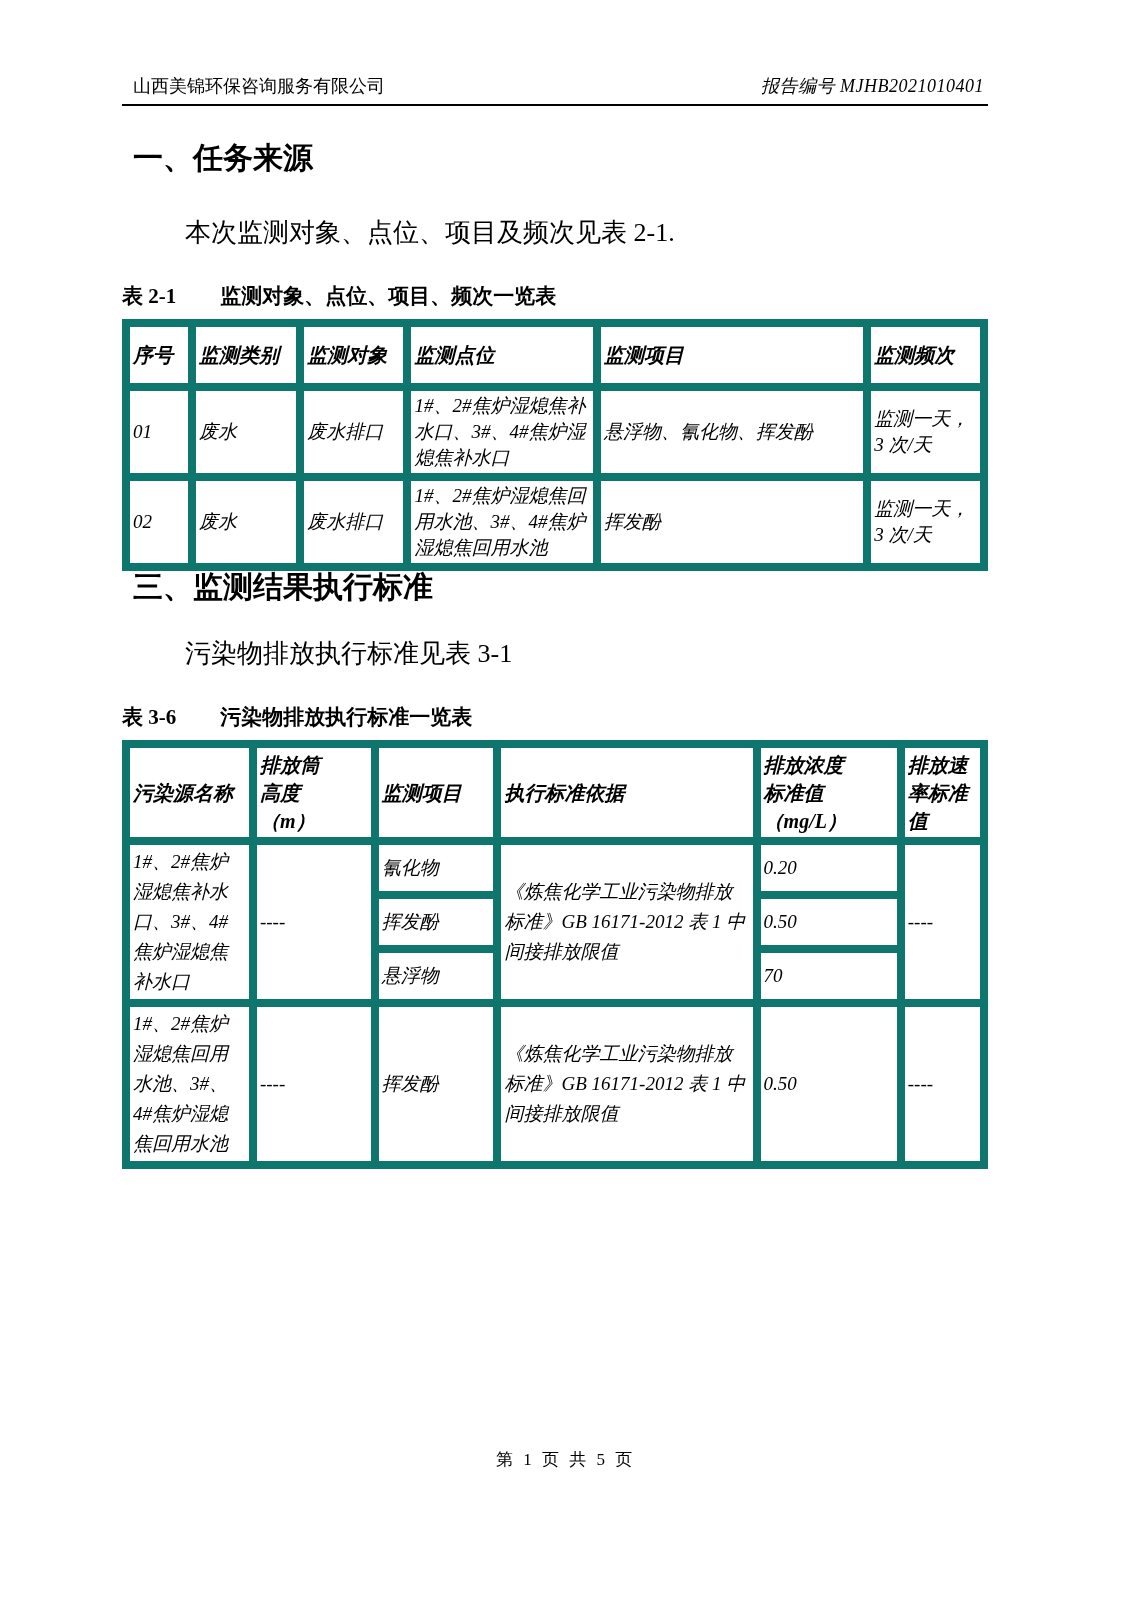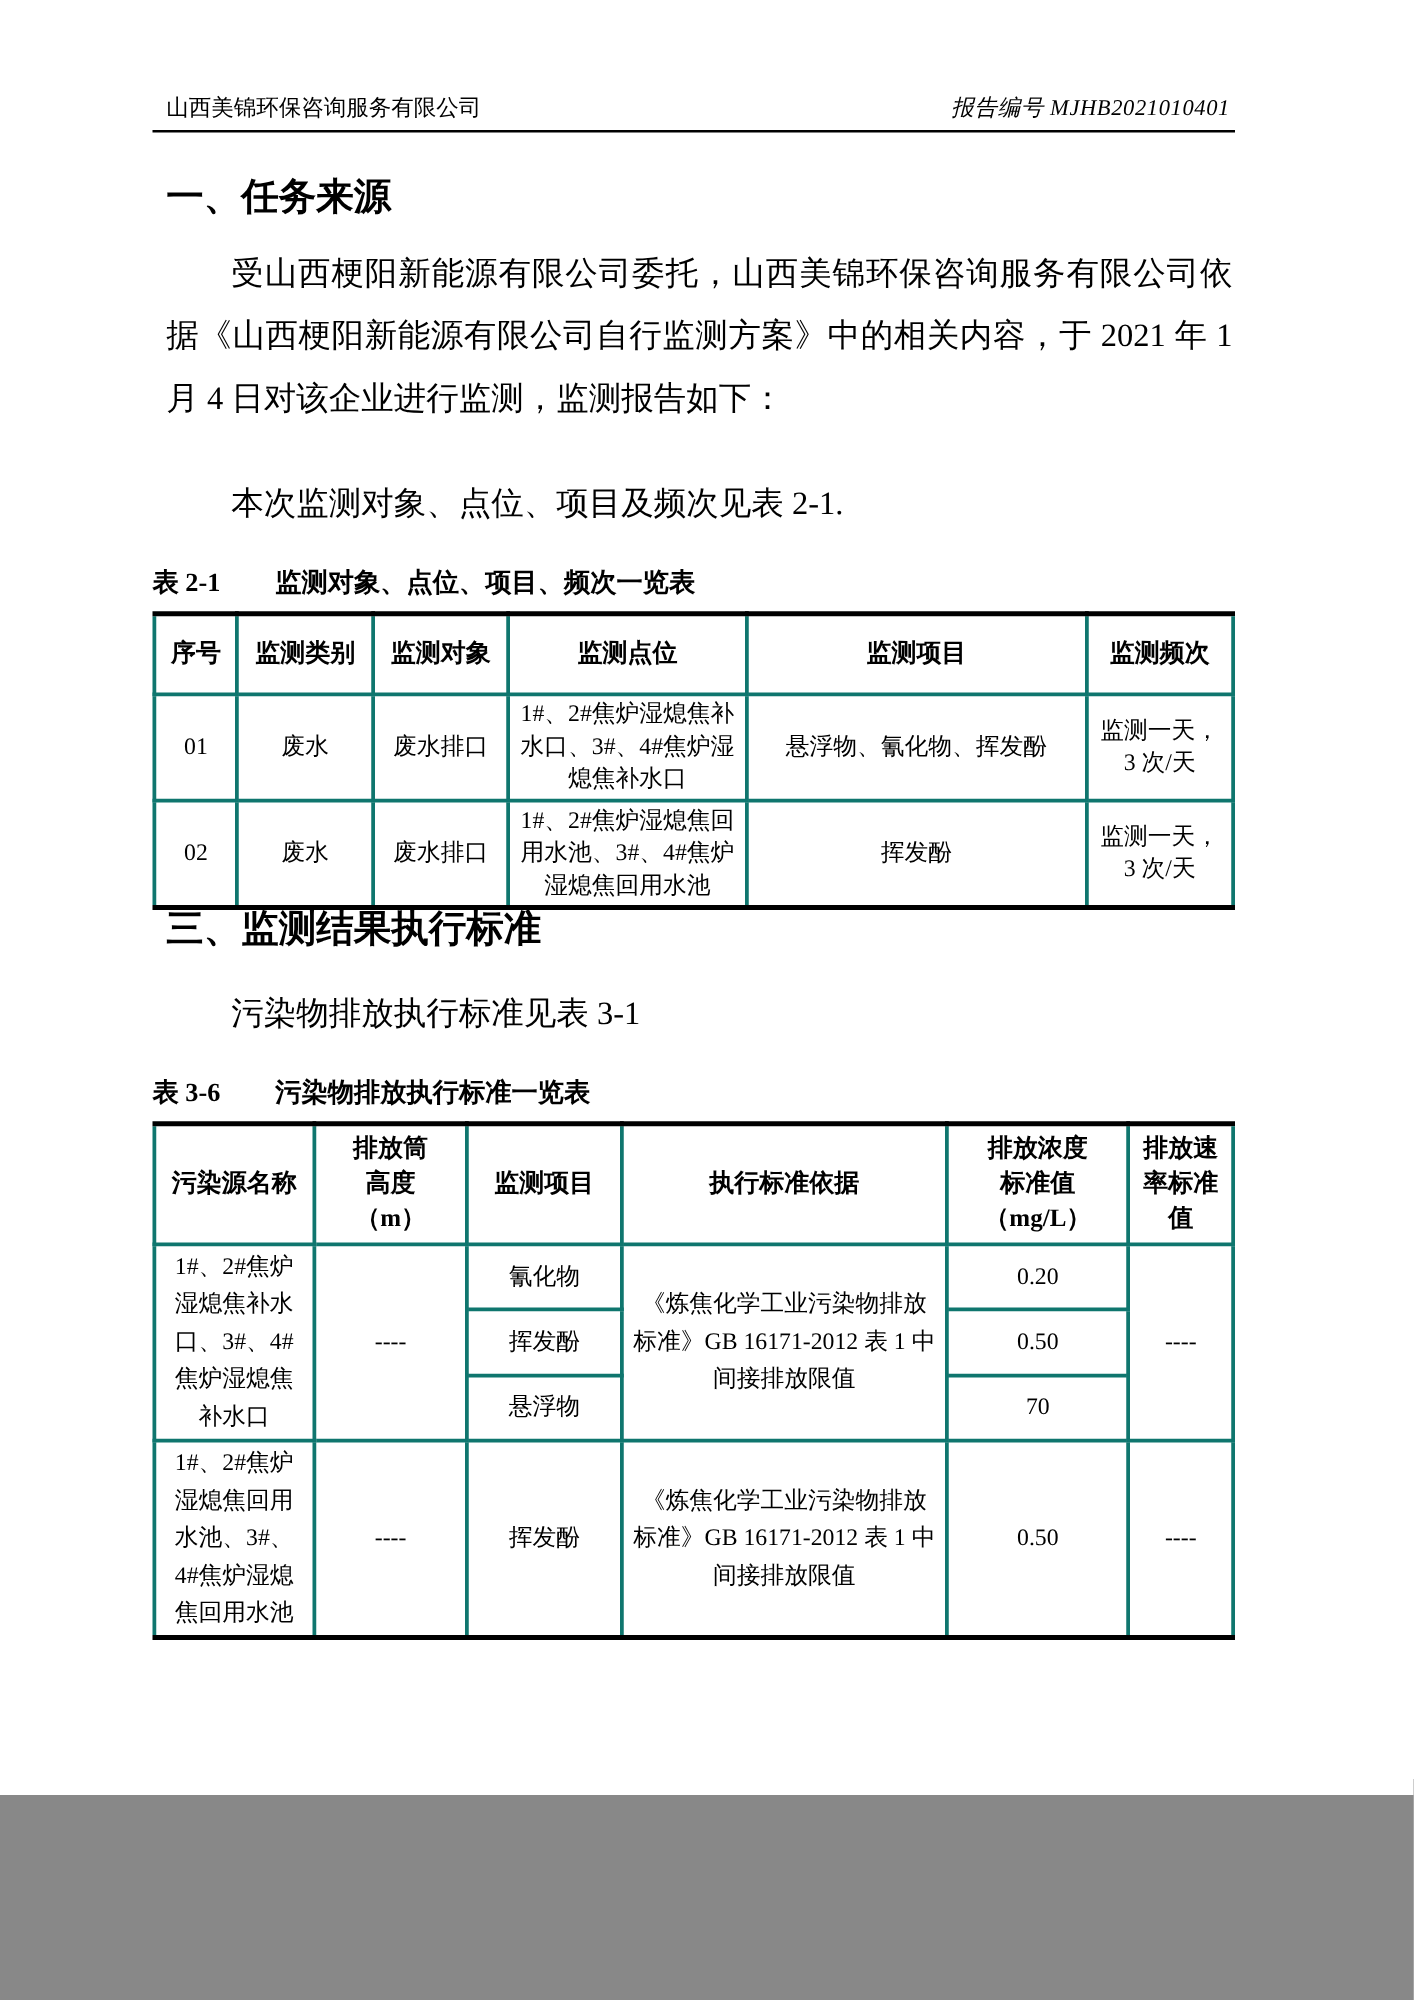--- a/index.html
+++ b/index.html
@@ -1,19 +1,19 @@
 <!DOCTYPE html>
 <html><head>
 <meta charset="utf-8">
 <style>
   * { margin:0; padding:0; box-sizing:border-box; }
   html,body { background:#888; }
   .page {
     position:relative;
-    width:1131px; height:1436px;
+    width:1131px; height:1600px;
     margin:0 auto;
     background:#ffffff;
     color:#000;
     font-family:"Liberation Serif","DejaVu Serif",serif;
     padding:74px 143px 0 122px;
   }
   
   .doc-header {
     display:flex; justify-content:space-between; align-items:flex-end;
     font-size:18px; line-height:24px;
@@ -51,25 +51,26 @@
   
   table {
     width:100%;
     border-collapse:collapse;
     table-layout:fixed;
     margin-top:8px;
     border-top:4px solid #000;
     border-bottom:4px solid #000;
   }
   th, td {
-    border:3px solid #0f766e;
-    text-align:center; vertical-align:middle;
+    border:8px solid #0f766e;
+    text-align:left; vertical-align:middle;
     font-size:19px;
     padding:2px 3px;
     overflow:hidden;
+    font-style:italic;
   }
   th { font-weight:bold; font-size:20px; white-space:pre-line; line-height:28px; }
   td.pre { white-space:pre-line; }
 
   .t21 thead tr { height:64px; }
   .t21 tbody tr { height:76px; }
   .t21 td { line-height:26px; }
 
   .t31 thead tr { height:97px; }
   .t31 tr.item-row { height:50px; }
@@ -88,21 +89,20 @@
 
 <div class="page">
 
   <div class="doc-header">
     <span>山西美锦环保咨询服务有限公司</span>
     <span class="rn">报告编号 MJHB2021010401</span>
   </div>
   <div class="header-rule"></div>
 
   <h1 class="sec h-s1">一、任务来源</h1>
-  <p class="body p-s1">受山西梗阳新能源有限公司委托，山西美锦环保咨询服务有限公司依据《山西梗阳新能源有限公司自行监测方案》中的相关内容，于 2021 年 1 月 4 日对该企业进行监测，监测报告如下：</p>
 
   <p class="body p-s2">本次监测对象、点位、项目及频次见表 2-1.</p>
 
   <div class="tbl-caption">
     <span class="cap-label">表 2-1</span><span>监测对象、点位、项目、频次一览表</span>
   </div>
 
   <table class="t21">
     <colgroup>
       <col style="width:7.7%">

